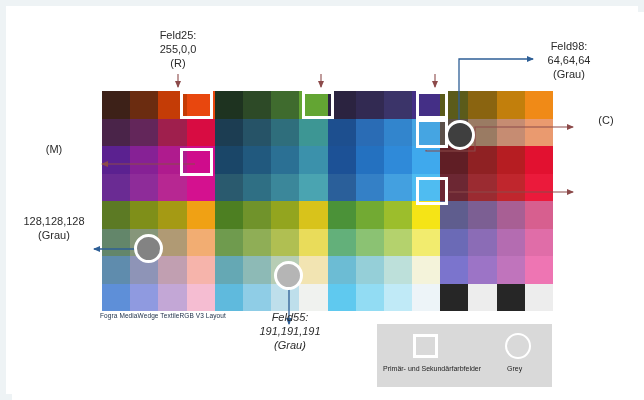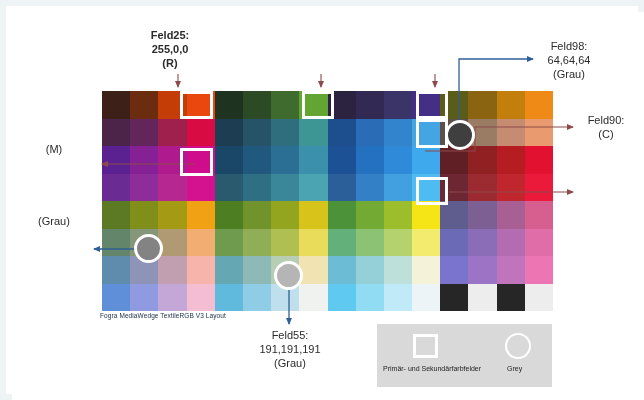--- a/index.html
+++ b/index.html
@@ -268,49 +268,49 @@
     <div class="sq-marker" style="left:290px;top:79px;width:32px;height:28px;"></div>
     <div class="sq-marker" style="left:404px;top:79px;width:32px;height:28px;"></div>
     <div class="sq-marker" style="left:404px;top:107px;width:32px;height:29px;"></div>
     <div class="sq-marker" style="left:168px;top:136px;width:33px;height:28px;"></div>
     <div class="sq-marker" style="left:404px;top:165px;width:32px;height:28px;"></div>
 
     <div class="circ-marker" style="left:433px;top:108px;width:30px;height:30px;background:#3f3f3f;"></div>
     <div class="circ-marker" style="left:122px;top:222px;width:29px;height:29px;background:#838383;"></div>
     <div class="circ-marker" style="left:262px;top:249px;width:29px;height:29px;background:#b5b5b5;"></div>
 
-    <div class="label" style="left:128px;top:16px;width:60px;font-weight:bold;">
+    <div class="label" style="left:136px;top:16px;width:60px;">
       <div>Feld25:</div>
       <div>255,0,0</div>
       <div>(R)</div>
     </div>
 
 
 
     <div class="label" style="left:519px;top:27px;width:76px;">
       <div>Feld98:</div>
       <div>64,64,64</div>
       <div>(Grau)</div>
     </div>
 
     <div class="label" style="left:557px;top:101px;width:74px;">
-      <div>Feld90:</div>
       <div>(C)</div>
     </div>
 
 
     <div class="label" style="left:2px;top:130px;width:80px;">
       <div>(M)</div>
     </div>
 
     <div class="label" style="left:2px;top:202px;width:80px;">
+      <div>128,128,128</div>
       <div>(Grau)</div>
     </div>
 
-    <div class="label" style="left:238px;top:316px;width:80px;">
+    <div class="label" style="left:238px;top:298px;width:80px;font-style:italic;">
       <div>Feld55:</div>
       <div>191,191,191</div>
       <div>(Grau)</div>
     </div>
 
     <div id="caption">Fogra MediaWedge TextileRGB V3 Layout</div>
 
     <div id="legend">
       <div id="legend-swatch"></div>
       <div id="legend-circle"></div>

